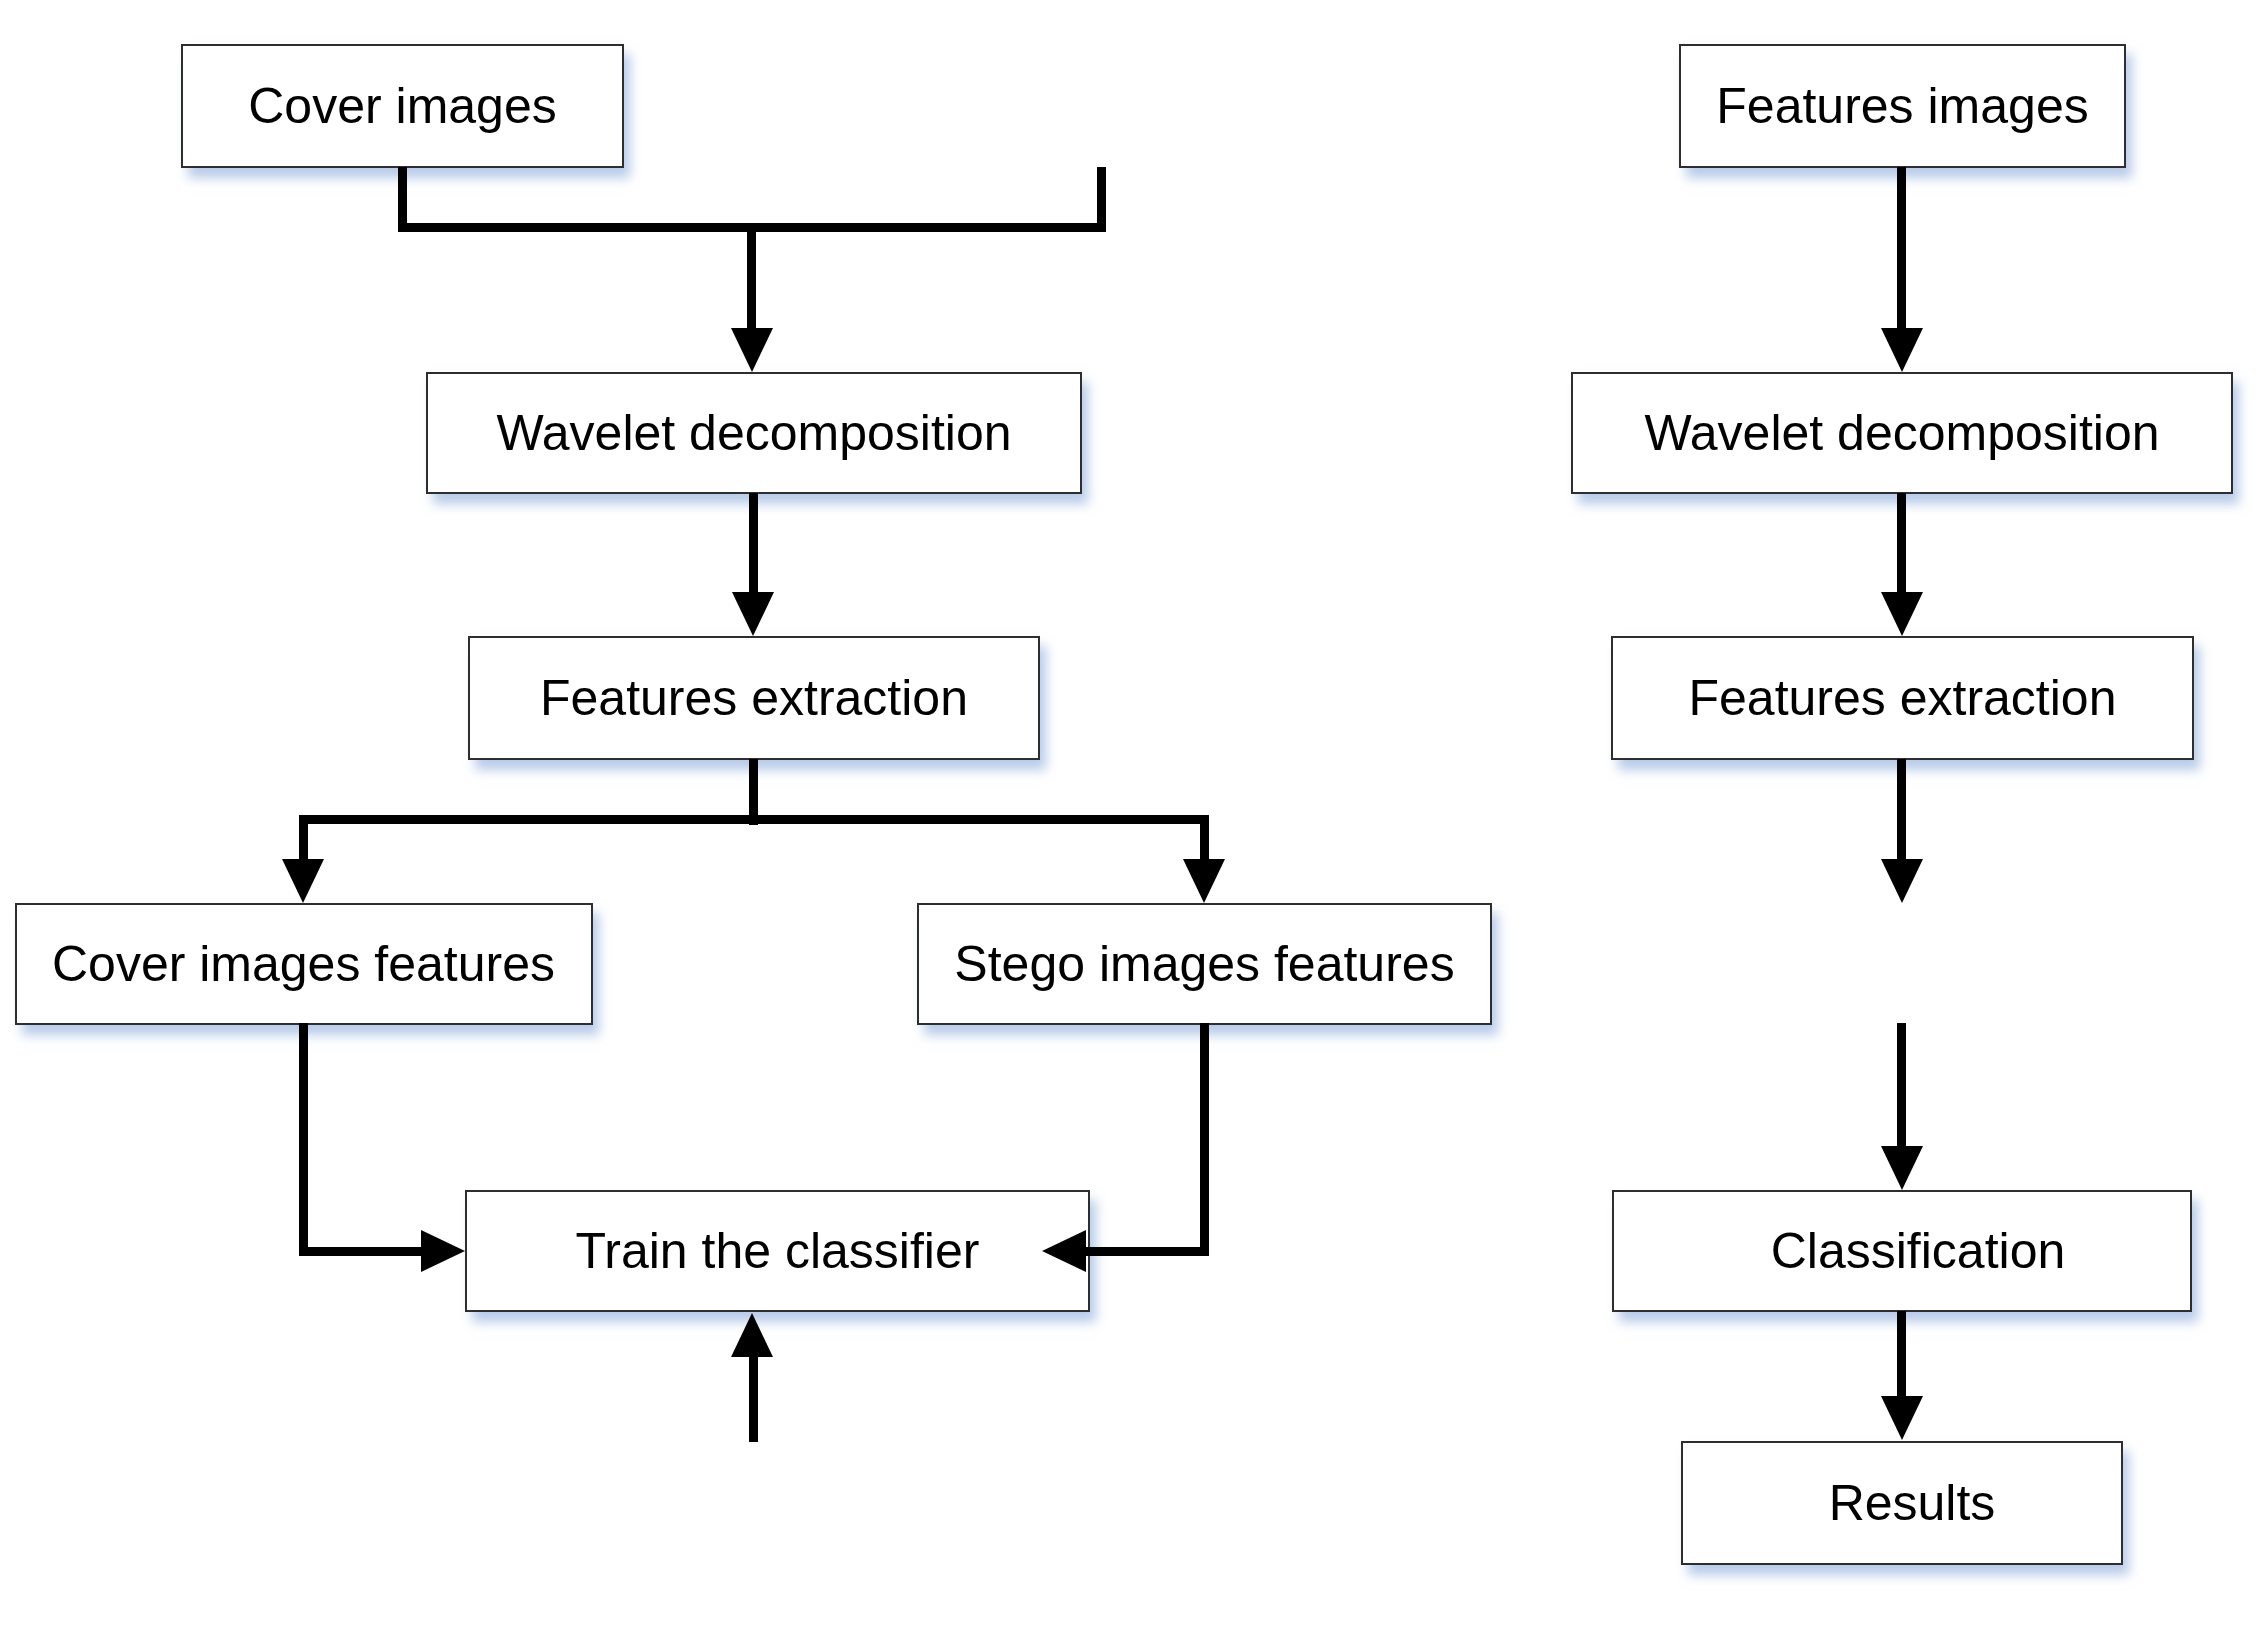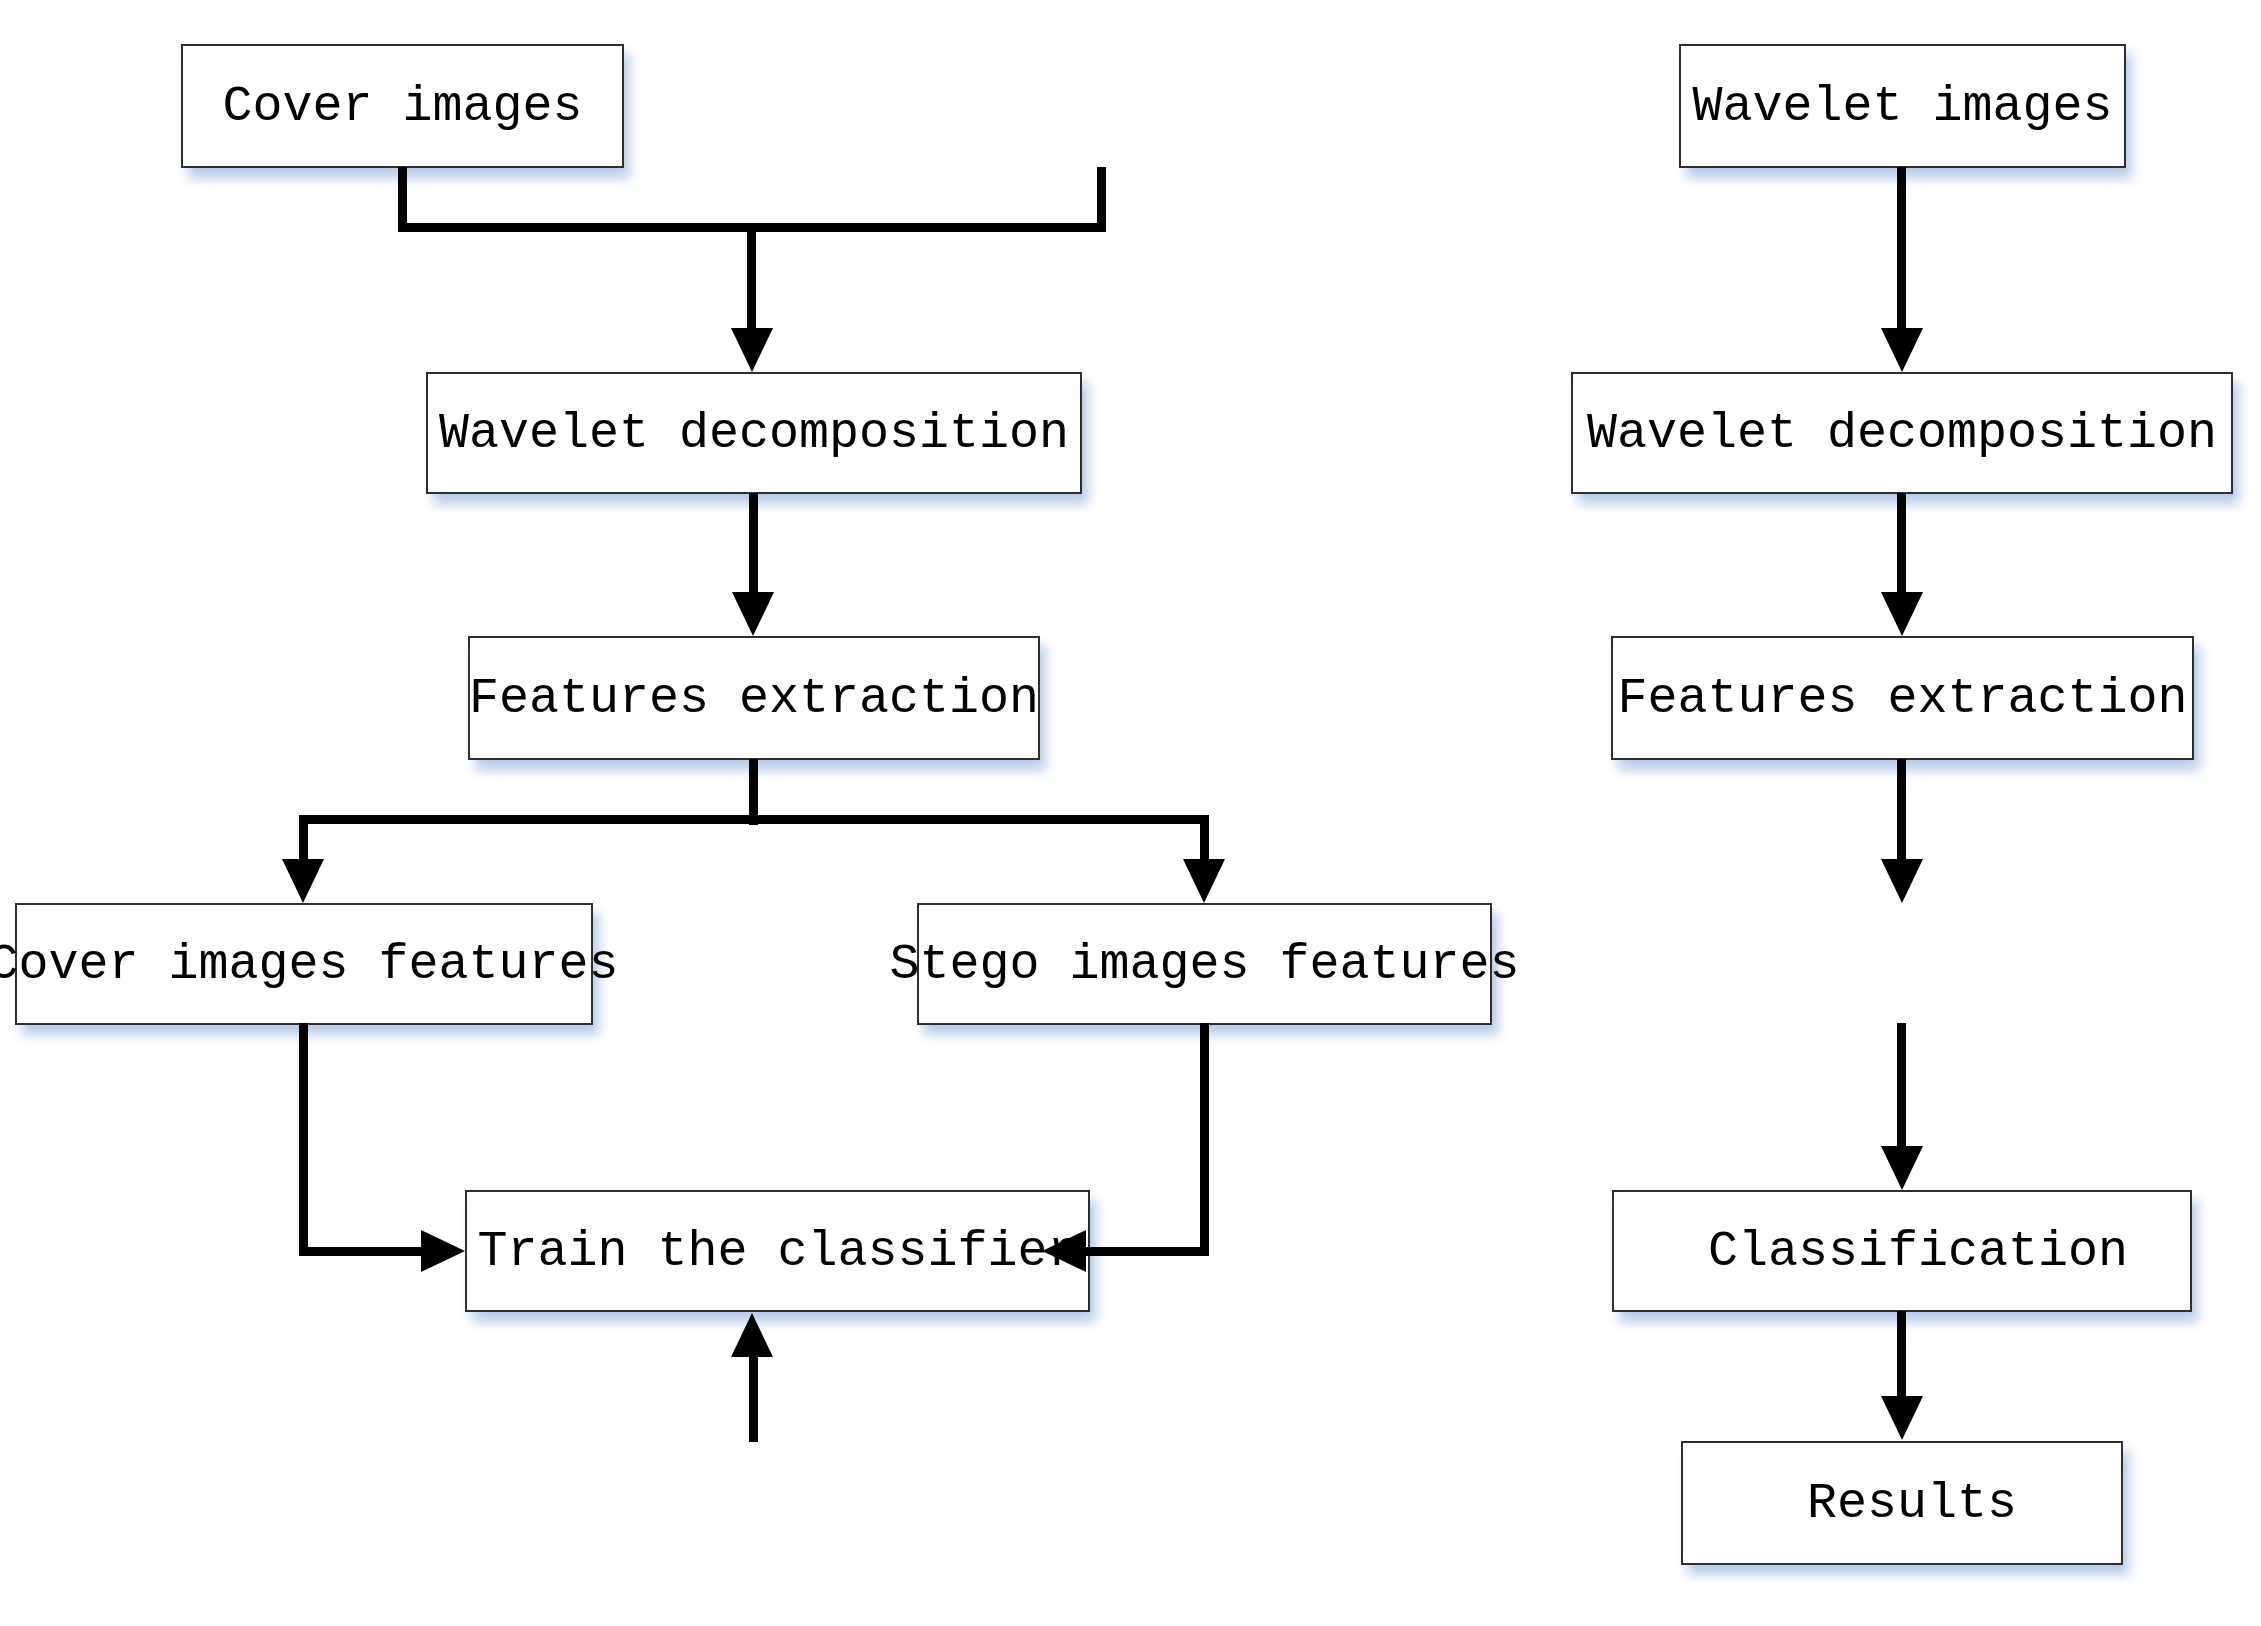--- a/index.html
+++ b/index.html
@@ -1,20 +1,20 @@
 <!DOCTYPE html>
 <html style="font-size:12.2px"><head>
 <meta charset="utf-8">
 <style>
   html,body{margin:0;padding:0;background:#ffffff;}
   #stage{
     position:relative;
     width:2261px;height:1627px;
     background:#ffffff;
-    font-family:Liberation Mono, monospace;
+    font-family:Liberation Sans, sans-serif;
     overflow:hidden;
     border-radius:29px;
   }
   .box{
     position:absolute;
     background:#ffffff;
     border:2.3px solid #2e2e2e;
     box-shadow:6.9px 10px 10.7px rgba(125,160,215,0.55);
     display:flex;align-items:center;justify-content:center;
     font-size:50px;color:#000;
@@ -40,21 +40,21 @@
 
   <div class="box" style="left:468px;top:636px;width:572px;height:124px;">Features extraction</div>
 
   <div class="box" style="left:917px;top:903px;width:575px;height:122px;">Stego images features</div>
 
   <div class="box" style="left:14.5px;top:903px;width:578px;height:122px;">Cover images features</div>
 
   <div class="box" style="left:465px;top:1190px;width:625px;height:122px;">Train the classifier</div>
 
 
-  <div class="box" style="left:1679px;top:44px;width:447px;height:124px;">Wavelet images</div>
+  <div class="box" style="left:1679px;top:44px;width:447px;height:124px;">Features images</div>
 
   <div class="box" style="left:1571px;top:372px;width:662px;height:122px;">Wavelet decomposition</div>
 
   <div class="box" style="left:1611px;top:636px;width:583px;height:124px;">Features extraction</div>
 
 
   <div class="box" style="left:1612px;top:1190px;width:580px;height:122px;padding-left:32px;">Classification</div>
 
   <div class="box" style="left:1681px;top:1441px;width:442px;height:124px;padding-left:20px;">Results</div>
 

